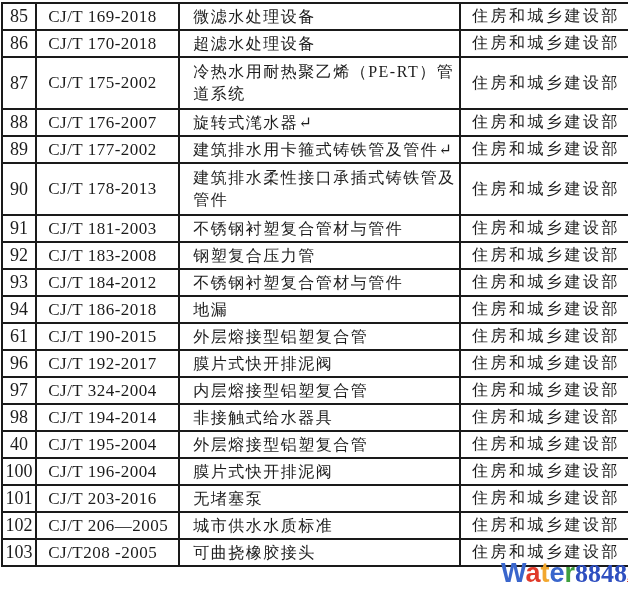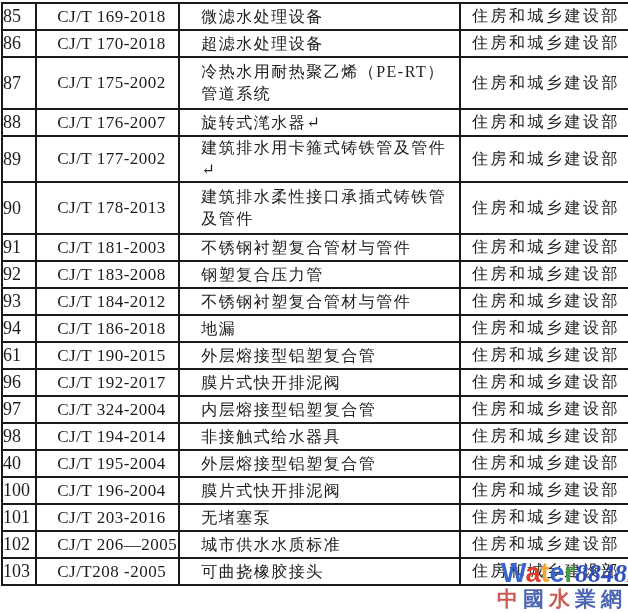--- a/index.html
+++ b/index.html
@@ -22,35 +22,35 @@
   td {
     border: 2px solid #1a1a1a;
     vertical-align: middle;
     overflow: hidden;
     padding: 0;
   }
   tr.row    { height: 27px; }
   tr.tall   { height: 52px; }
   .c-no {
     width: 33px;
-    text-align: left;
+    text-align: center;
     font-size: 18px;
     margin-left: 28px;
   }
   .c-code {
     width: 138px;
     font-size: 17px;
-    padding-left: 20px;
+    padding-left: 11px;
     letter-spacing: 0.5px;
     white-space: nowrap;
   }
   .c-name {
     width: 271px;
     font-size: 16px;
-    padding-left: 21px;
+    padding-left: 13px;
     padding-right: 2px;
     letter-spacing: 1.5px;
     line-height: 22px;
   }
   .c-auth {
     width: 166px;
     font-size: 16px;
     padding-left: 11px;
     letter-spacing: 2.5px;
     white-space: nowrap;
@@ -65,21 +65,20 @@
     pointer-events: none;
     z-index: 5;
   }
   .wm-word span {
     font-family: "Liberation Sans", "DejaVu Sans", sans-serif;
     font-weight: bold;
     font-size: 27px;
   }
   .wm-number {
     font-family: "Liberation Serif", "DejaVu Serif", serif;
-    font-style: italic;
     font-weight: bold;
     font-size: 26px;
   }
   .wm-tld {
     font-family: "Liberation Sans", "DejaVu Sans", sans-serif;
     font-size: 9px;
     font-weight: bold;
     text-decoration: underline;
     vertical-align: 2px;
   }
@@ -237,15 +236,14 @@
       <td class="c-name">可曲挠橡胶接头</td>
       <td class="c-auth">住房和城乡建设部</td>
     </tr>
   </tbody>
   </table>
 
   <div class="wm-logo">
     <span class="wm-word"><span style="color: rgb(58, 102, 204);">W</span><span style="color: rgb(224, 58, 42);">a</span><span style="color: rgb(242, 167, 46);">t</span><span style="color: rgb(58, 102, 204);">e</span><span style="color: rgb(63, 159, 63);">r</span></span><span class="wm-number" style="color: rgb(47, 79, 192);">8848</span><span class="wm-tld" style="color: rgb(208, 48, 32);">.com</span>
   </div>
 
-  <div class="wm-overlay"><span style="color: rgb(192, 48, 40);">中</span><span style="color: rgb(31, 63, 158);">國</span><span style="color: rgb(192, 48, 40);">水</span><span style="color: rgb(31, 63, 158);">業</span><span style="color: rgb(31, 63, 158);">網</span></div>
 
 </div>
 
 </body></html>

